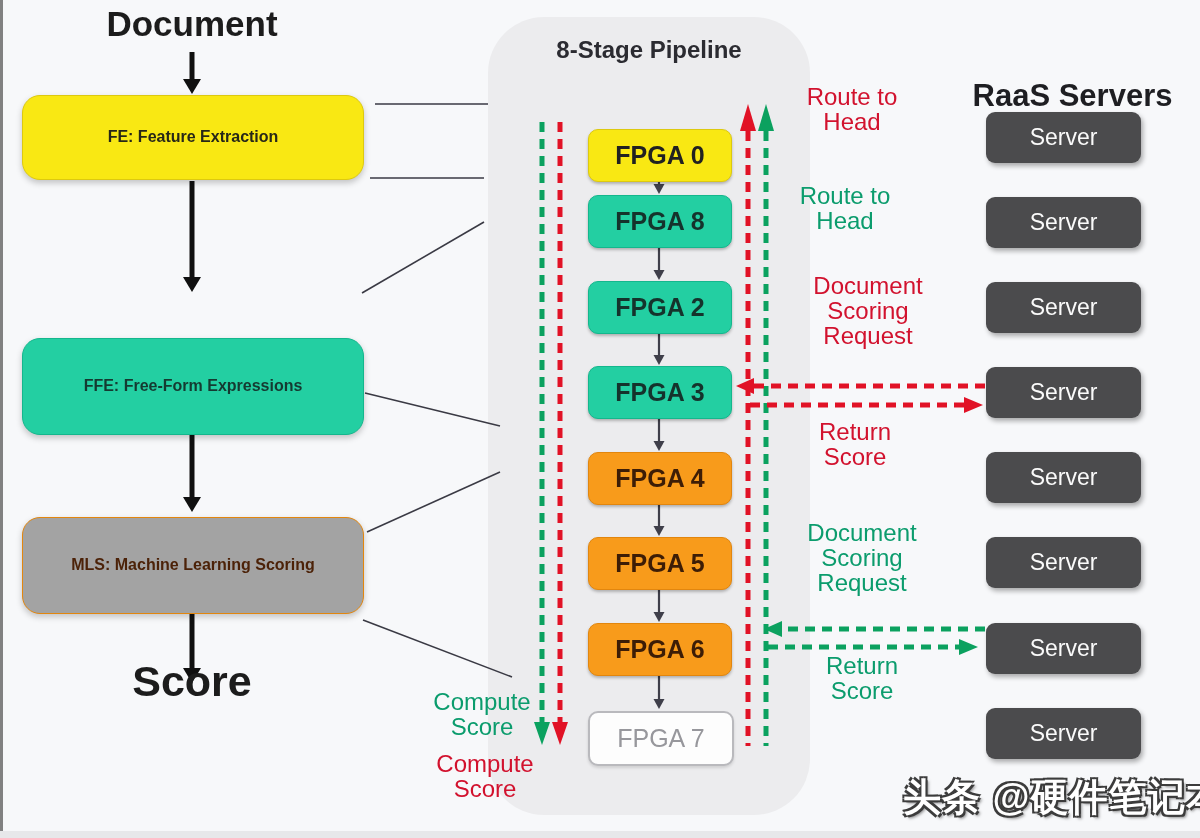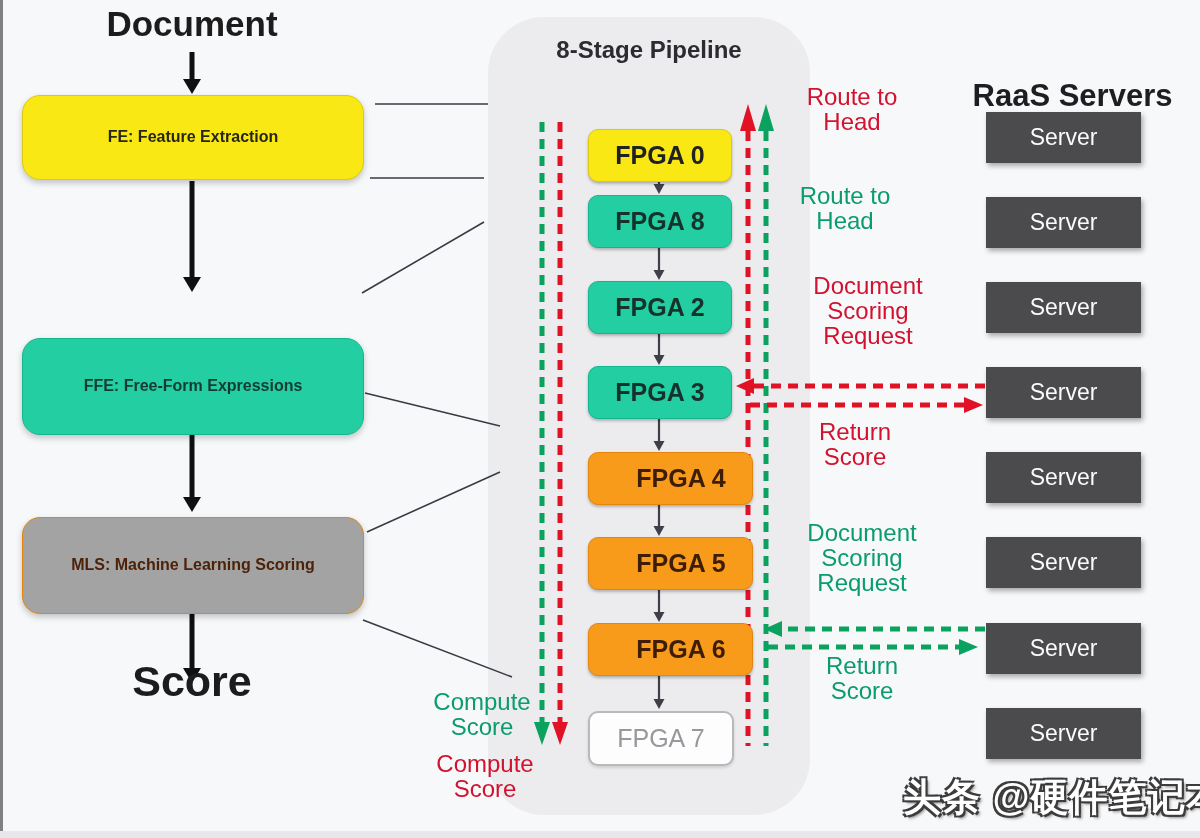--- a/index.html
+++ b/index.html
@@ -33,26 +33,26 @@
   .mls-box{top:517px;height:95px;background:#a3a3a3;border:1px solid #e2860e;color:#4c2208;}
   
   .fpga{
     left:588px;width:142px;height:51px;border-radius:10px;
     display:flex;align-items:center;justify-content:center;
     font-size:25px;font-weight:700;color:#212121;
     box-shadow:0 2px 3px rgba(0,0,0,.25);
   }
   .c-fe {background:#f9e813;border:1px solid #ddc90f;margin-top:19px;}
   .c-ffe{background:#23cfa2;border:1px solid #14b78d;color:#15332c;}
-  .c-mls{background:#f89b1b;border:1px solid #e2860e;color:#3d1d06;padding-left:21px;}
+  .c-mls{background:#f89b1b;border:1px solid #e2860e;color:#3d1d06;}
   .c-off{background:#fdfdfd;border:2px solid #b9b9bd;color:#97979c;font-weight:400;
          box-shadow:0 2px 3px rgba(0,0,0,.12);}
   
   .server{
-    left:986px;width:155px;height:51px;background:#4b4b4d;border-radius:0;
+    left:986px;width:155px;height:51px;background:#4b4b4d;border-radius:9px;
     display:flex;align-items:center;justify-content:center;
     color:#fafafa;font-size:23px;box-shadow:2px 3px 5px rgba(0,0,0,.32);
   }
   
   .flabel{font-size:24px;line-height:25px;text-align:center;font-weight:400;}
   .red-t{color:#d2122e;}
   .green-t{color:#0b9c6d;}
   .lbl-route-red   {left:786px;top:84px; width:132px;}
   .lbl-route-green {left:779px;top:183px;width:132px;}
   .lbl-dsr-red     {left:788px;top:273px;width:160px;}

